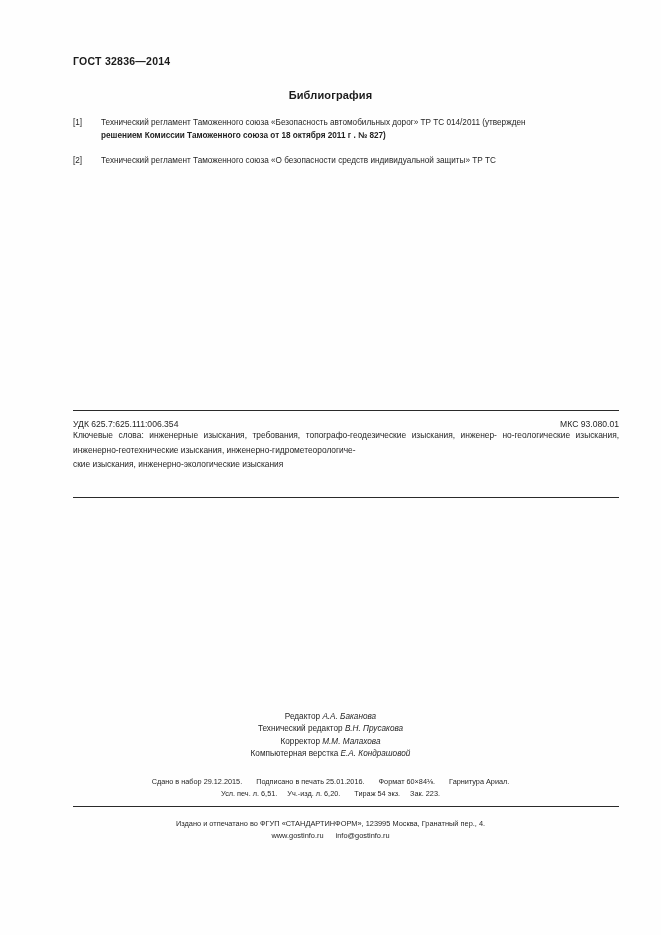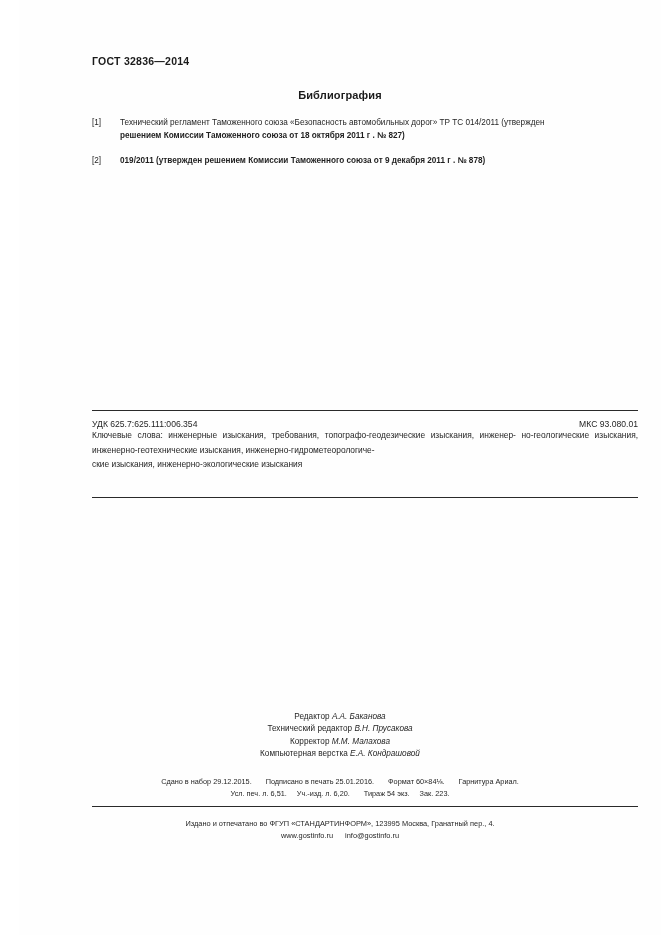--- a/index.html
+++ b/index.html
@@ -12,21 +12,20 @@
     height: 935px;
     position: relative;
     font-family: "Liberation Sans", sans-serif;
     color: #1a1a1a;
     -webkit-font-smoothing: antialiased;
   }
   .page {
     position: absolute;
     inset: 0;
     background: #fefefe;
-    margin-left: 19px;
   }
 
   
   .running-head {
     position: absolute;
     left: 73px;
     top: 55px;
     font-size: 10.5px;
     font-weight: bold;
     letter-spacing: 0.25px;
@@ -175,21 +174,21 @@
   <div class="biblio-list">
 
     <div class="biblio-item">
       <span class="biblio-num">[1]</span>
       <span class="biblio-text">Технический регламент Таможенного союза «Безопасность автомобильных дорог» ТР ТС 014/2011 (утвержден</span>
       <span class="biblio-text last-line">решением Комиссии Таможенного союза от 18 октября 2011 г . № 827)</span>
     </div>
 
     <div class="biblio-item">
       <span class="biblio-num">[2]</span>
-      <span class="biblio-text last-line">019/2011 (утвержден решением Комиссии Таможенного союза от 9 декабря 2011 г . № 878)</span>
+      <span class="biblio-text">Технический регламент Таможенного союза «О безопасности средств индивидуальной защиты» ТР ТС</span>
     </div>
 
   </div>
 
   <div class="rule rule-udk"></div>
 
   <div class="udk-row">
     <span>УДК  625.7:625.111:006.354</span>
     <span>МКС  93.080.01</span>
   </div>

